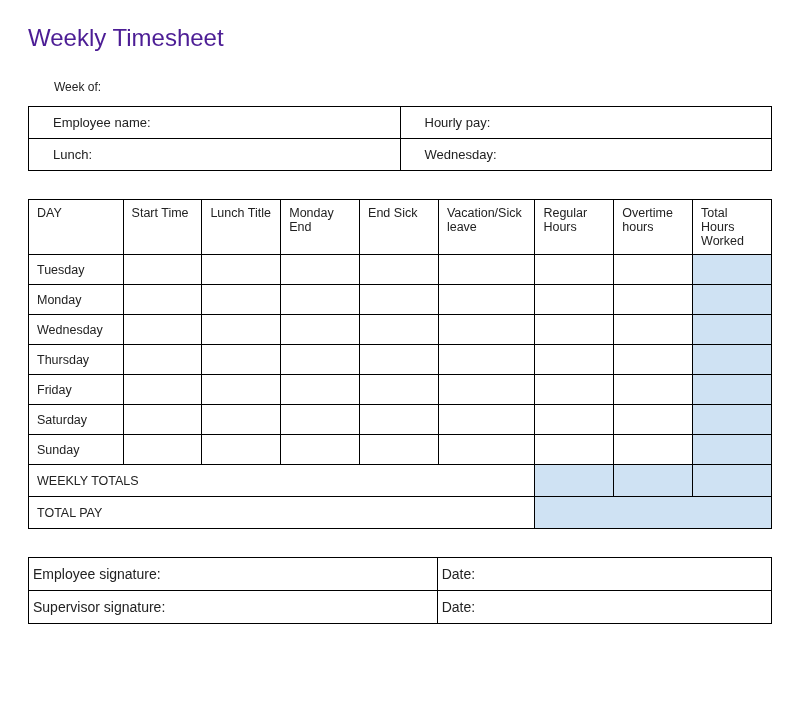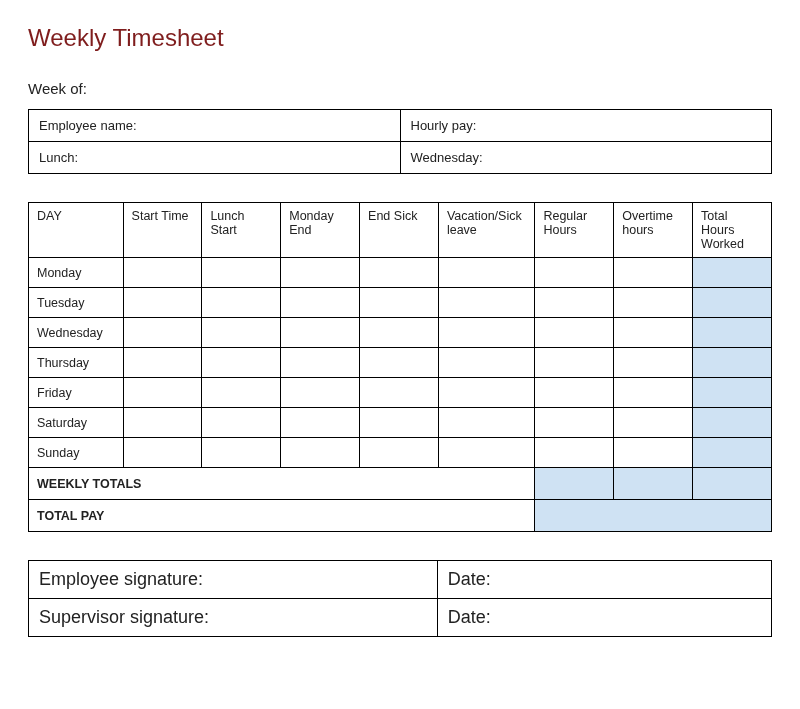--- a/index.html
+++ b/index.html
@@ -6,34 +6,35 @@
     body {
       font-family: Arial, Helvetica, sans-serif;
       background: #ffffff;
       width: 800px;
       padding: 24px 28px;
       color: #222;
     }
     h1.title {
       font-size: 24px;
       font-weight: 400;
-      color: #7f1d1d;
+      color: #4c1d95;
       margin-bottom: 28px;
     }
     .week-of {
-      font-size: 15px;
+      font-size: 12px;
       margin-bottom: 12px;
+      margin-left: 26px;
     }
     table {
       border-collapse: collapse;
       width: 100%;
     }
     .info-table td {
       border: 1px solid #000;
-      padding: 8px 10px;
+      padding: 8px 24px;
       font-size: 13px;
       width: 50%;
       vertical-align: middle;
       height: 32px;
     }
     .spacer { height: 28px; }
     .ts-table th, .ts-table td {
       border: 1px solid #000;
       padding: 6px 8px;
       font-size: 12.5px;
@@ -45,31 +46,31 @@
       height: 54px;
     }
     .ts-table td.day-cell {
       height: 30px;
       vertical-align: middle;
     }
     .ts-table td.hl {
       background: #cfe2f3;
     }
     .ts-table td.bold-label {
-      font-weight: 700;
+      font-weight: 400;
       vertical-align: middle;
       height: 32px;
     }
     .col-day { width: 90px; }
     .col-std { width: 75px; }
     .col-vac { width: 82px; }
     .sig-table td {
       border: 1px solid #000;
-      padding: 8px 10px;
-      font-size: 18px;
+      padding: 8px 4px;
+      font-size: 14px;
       vertical-align: middle;
       height: 32px;
     }
     .sig-table td.sig-l { width: 55%; }
     .sig-table td.sig-r { width: 45%; }
   </style>
 </head>
 <body>
 
 <h1 class="title">Weekly Timesheet</h1>
@@ -100,41 +101,41 @@
     <col class="col-std">
       <col class="col-vac">
       <col class="col-std">
       <col class="col-std">
       <col class="col-std">
   </colgroup>
   <tbody>
       <tr>
     <th>DAY</th>
     <th>Start Time</th>
-    <th>Lunch Start</th>
+    <th>Lunch Title</th>
     <th>Monday End</th>
     <th>End Sick</th>
     <th>Vacation/Sick leave</th>
     <th>Regular Hours</th>
     <th>Overtime hours</th>
     <th>Total Hours Worked</th>
   </tr>
   <tr>
+    <td class="day-cell">Tuesday</td>
+    <td class="day-cell"></td>
+    <td class="day-cell"></td>
+    <td class="day-cell"></td>
+    <td class="day-cell"></td>
+    <td class="day-cell"></td>
+    <td class="day-cell"></td>
+    <td class="day-cell"></td>
+    <td class="day-cell hl"></td>
+  </tr>
+  <tr>
     <td class="day-cell">Monday</td>
-    <td class="day-cell"></td>
-    <td class="day-cell"></td>
-    <td class="day-cell"></td>
-    <td class="day-cell"></td>
-    <td class="day-cell"></td>
-    <td class="day-cell"></td>
-    <td class="day-cell"></td>
-    <td class="day-cell hl"></td>
-  </tr>
-  <tr>
-    <td class="day-cell">Tuesday</td>
     <td class="day-cell"></td>
     <td class="day-cell"></td>
     <td class="day-cell"></td>
     <td class="day-cell"></td>
     <td class="day-cell"></td>
     <td class="day-cell"></td>
     <td class="day-cell"></td>
     <td class="day-cell hl"></td>
   </tr>
   <tr>

